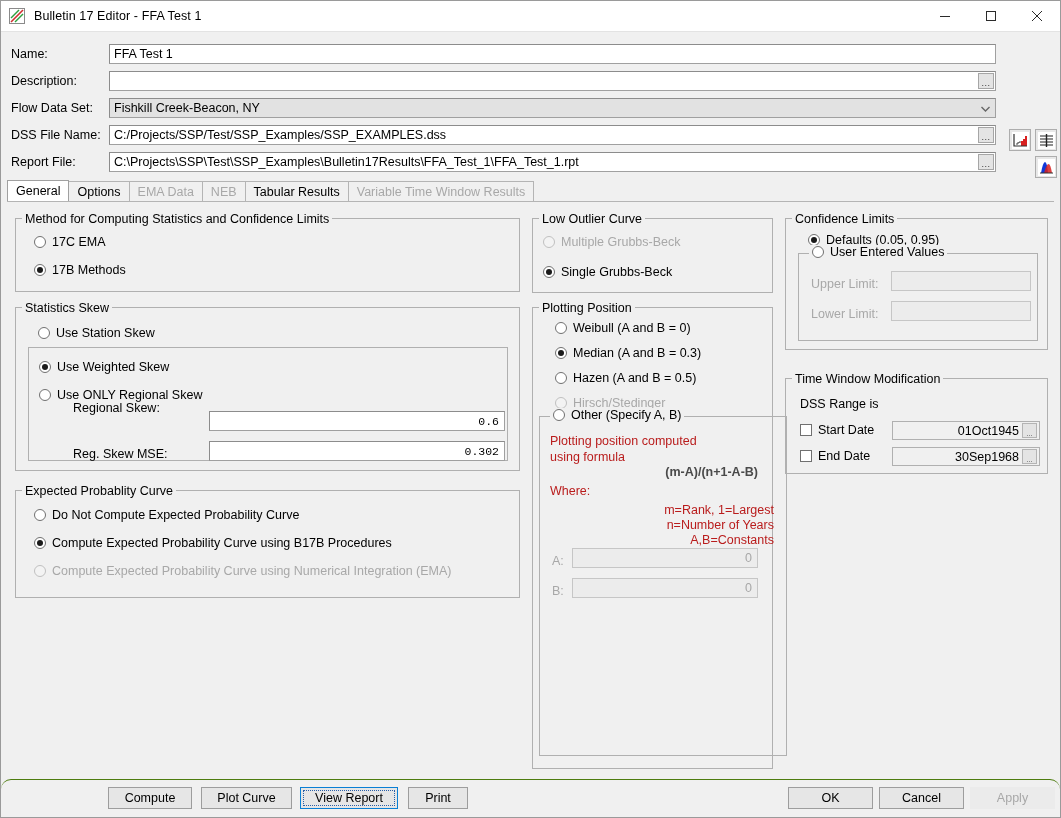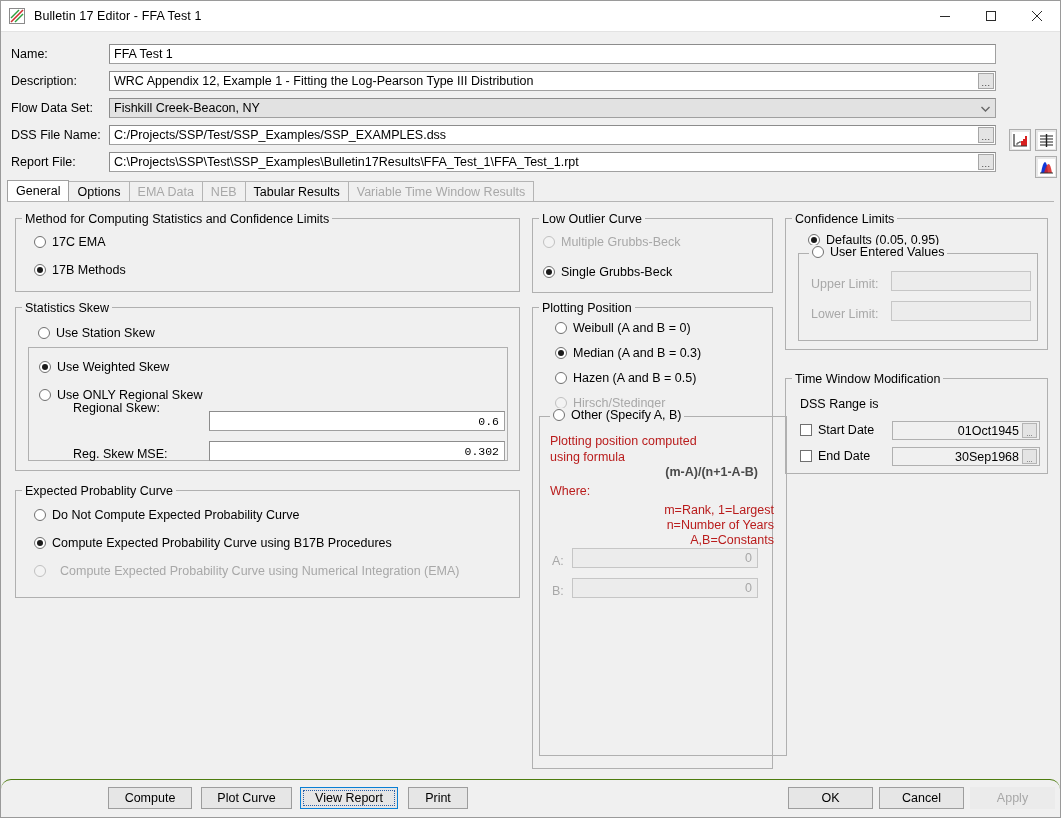--- a/index.html
+++ b/index.html
@@ -289,21 +289,20 @@
     <div class="frow">
       <span class="flabel">Name:</span>
       <span class="finput" style="margin-right:56px">
         <span>FFA Test 1</span>
       </span>
     </div>
 
     <div class="frow">
       <span class="flabel">Description:</span>
       <span class="finput" style="margin-right:56px">
-        <span>WRC Appendix 12, Example 1 - Fitting the Log-Pearson Type III Distribution</span>
         <span class="ellipsis-btn">...</span>
       </span>
     </div>
 
     <div class="frow">
       <span class="flabel">Flow Data Set:</span>
       <span class="finput combo" style="margin-right:56px">
         <span>Fishkill Creek-Beacon, NY</span>
         <span class="combo-arrow">
           <svg width="9" height="6" viewBox="0 0 9 6">
@@ -412,21 +411,21 @@
     <div class="group" style="left:8px; top:288px; width:505px; height:108px;">
       <span class="gtitle">Expected Probablity Curve</span>
       <span class="opt" style="left:18px; top:17px;">
         <span class="radio"></span>
         <span>Do Not Compute Expected Probability Curve</span>
       </span>
       <span class="opt" style="left:18px; top:45px;">
         <span class="radio checked"></span>
         <span>Compute Expected Probability Curve using B17B Procedures</span>
       </span>
-      <span class="opt dim" style="left:18px; top:73px;gap:8px;">
+      <span class="opt dim" style="left:18px; top:73px;">
         <span class="radio dim"></span>
         <span>Compute Expected Probability Curve using Numerical Integration (EMA)</span>
       </span>
     </div>
 
     <div class="group" style="left:525px; top:16px; width:241px; height:75px;">
       <span class="gtitle">Low Outlier Curve</span>
       <span class="opt dim" style="left:10px; top:16px;">
         <span class="radio dim"></span>
         <span>Multiple Grubbs-Beck</span>

